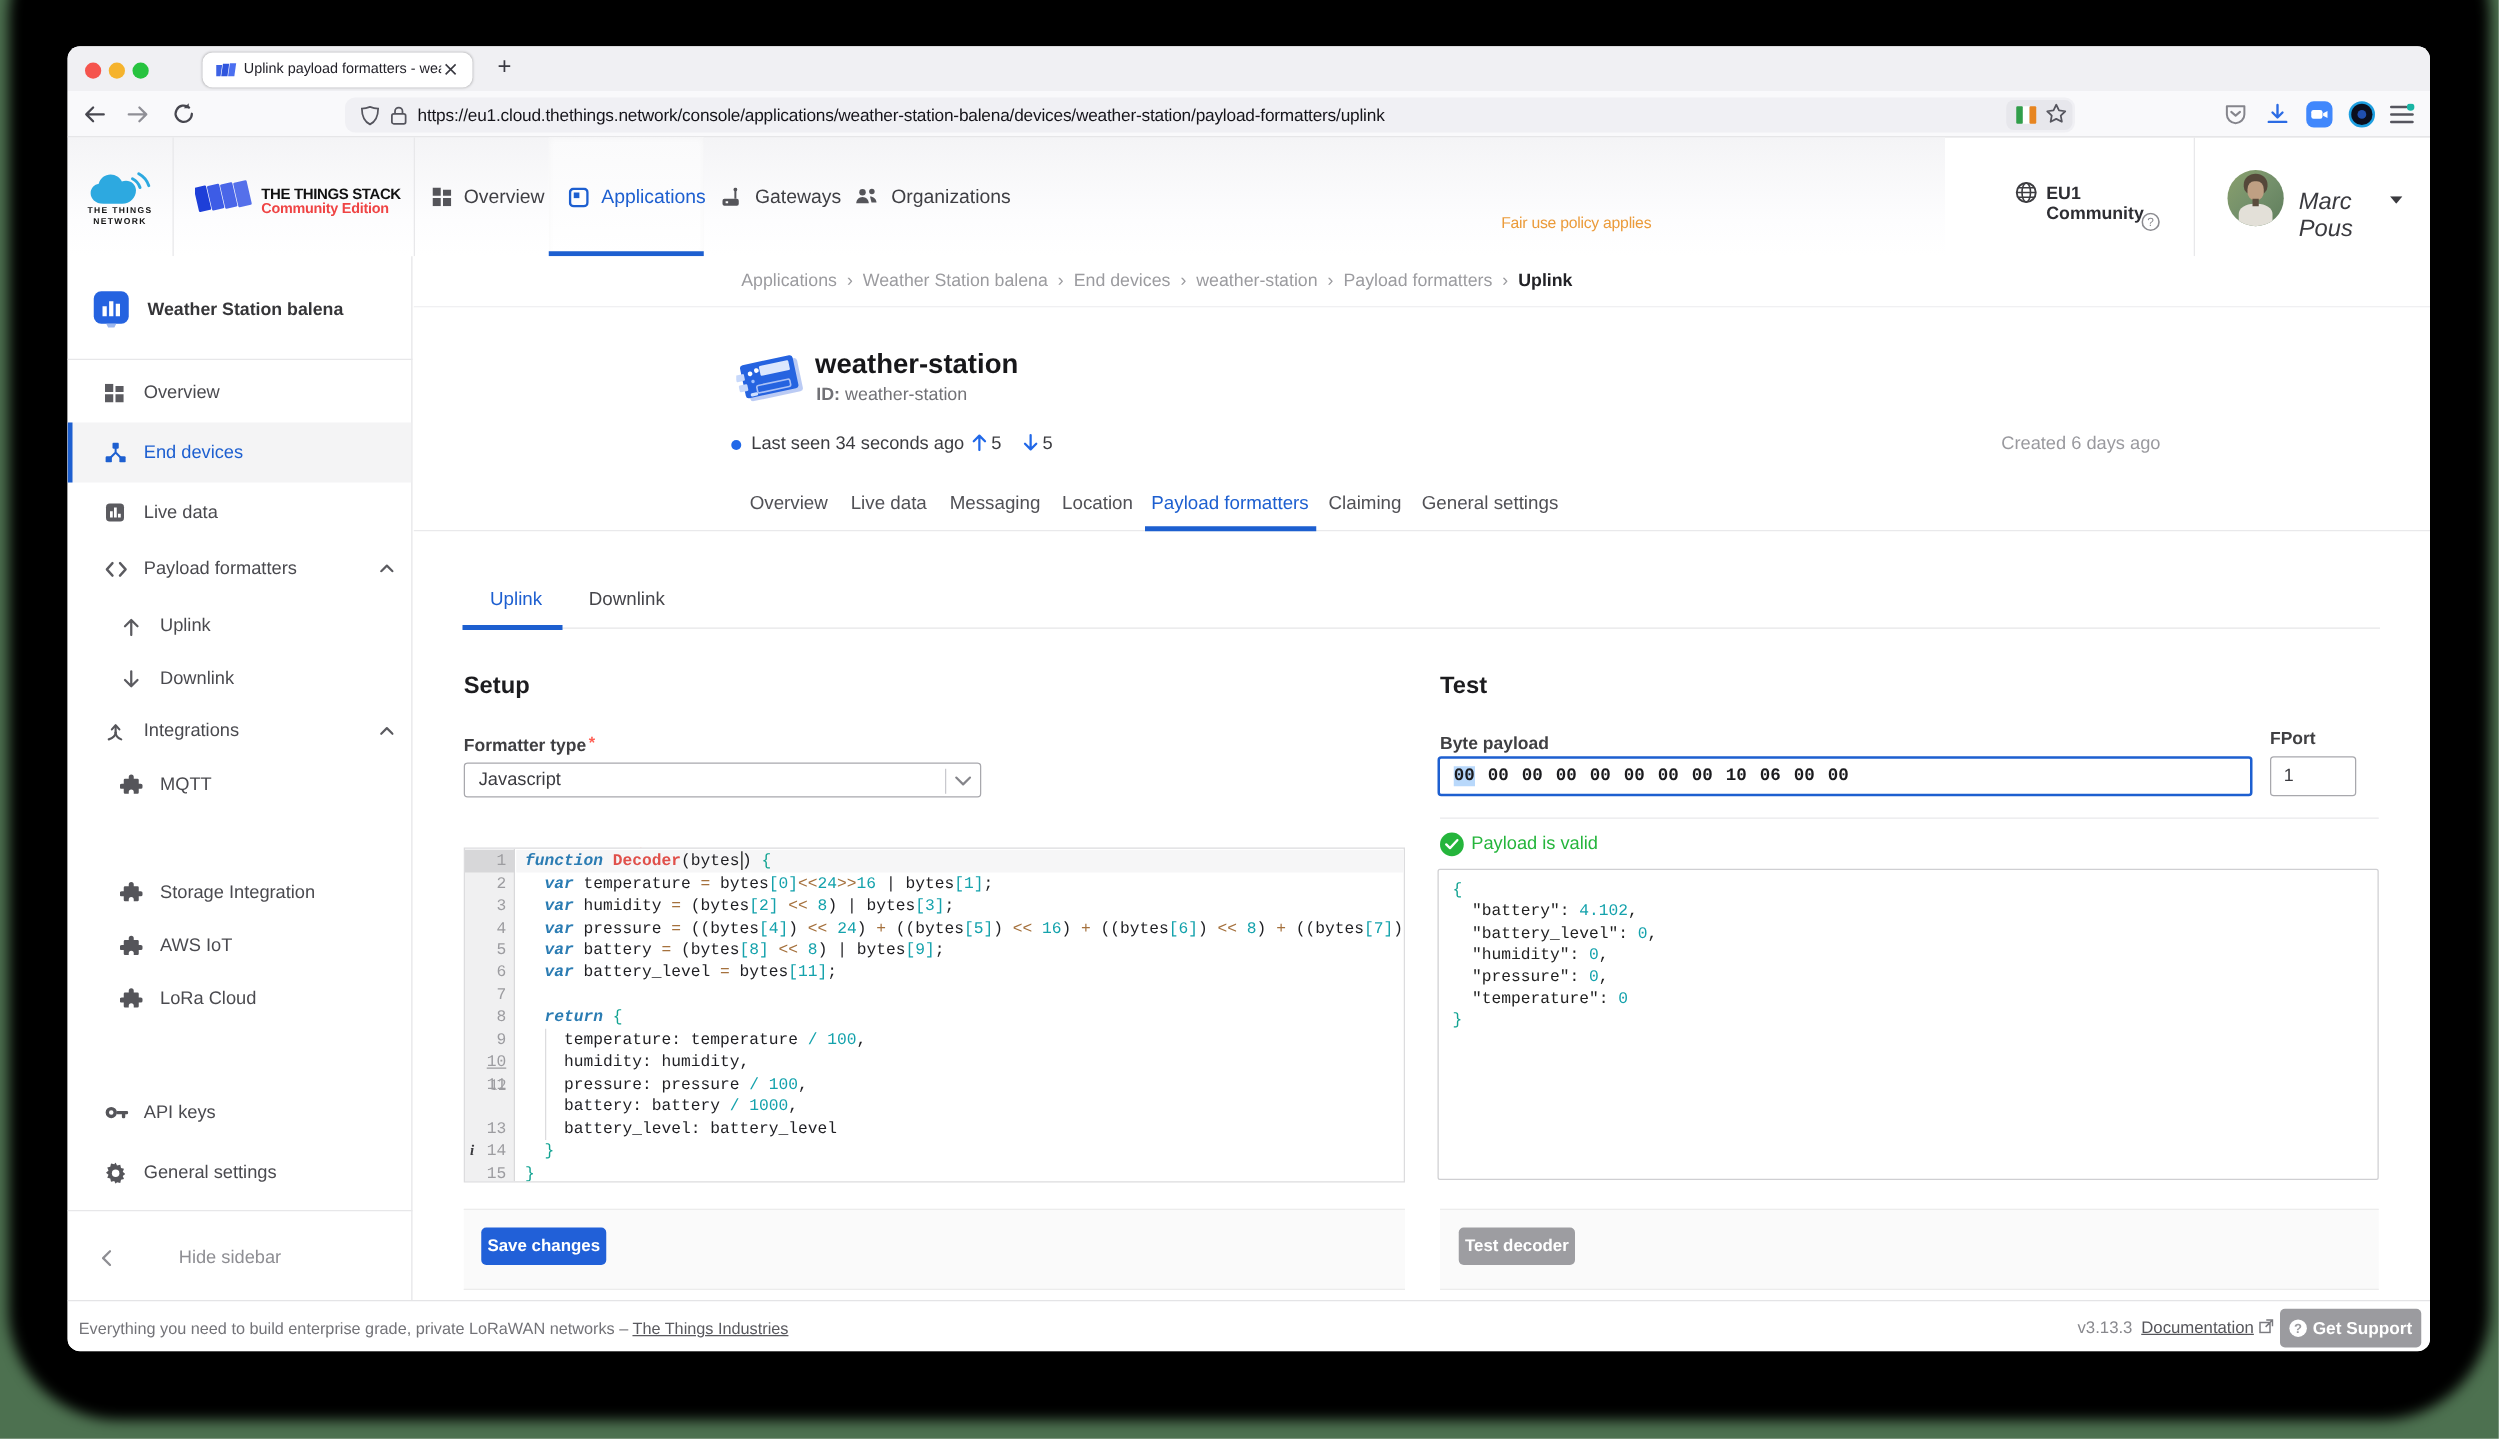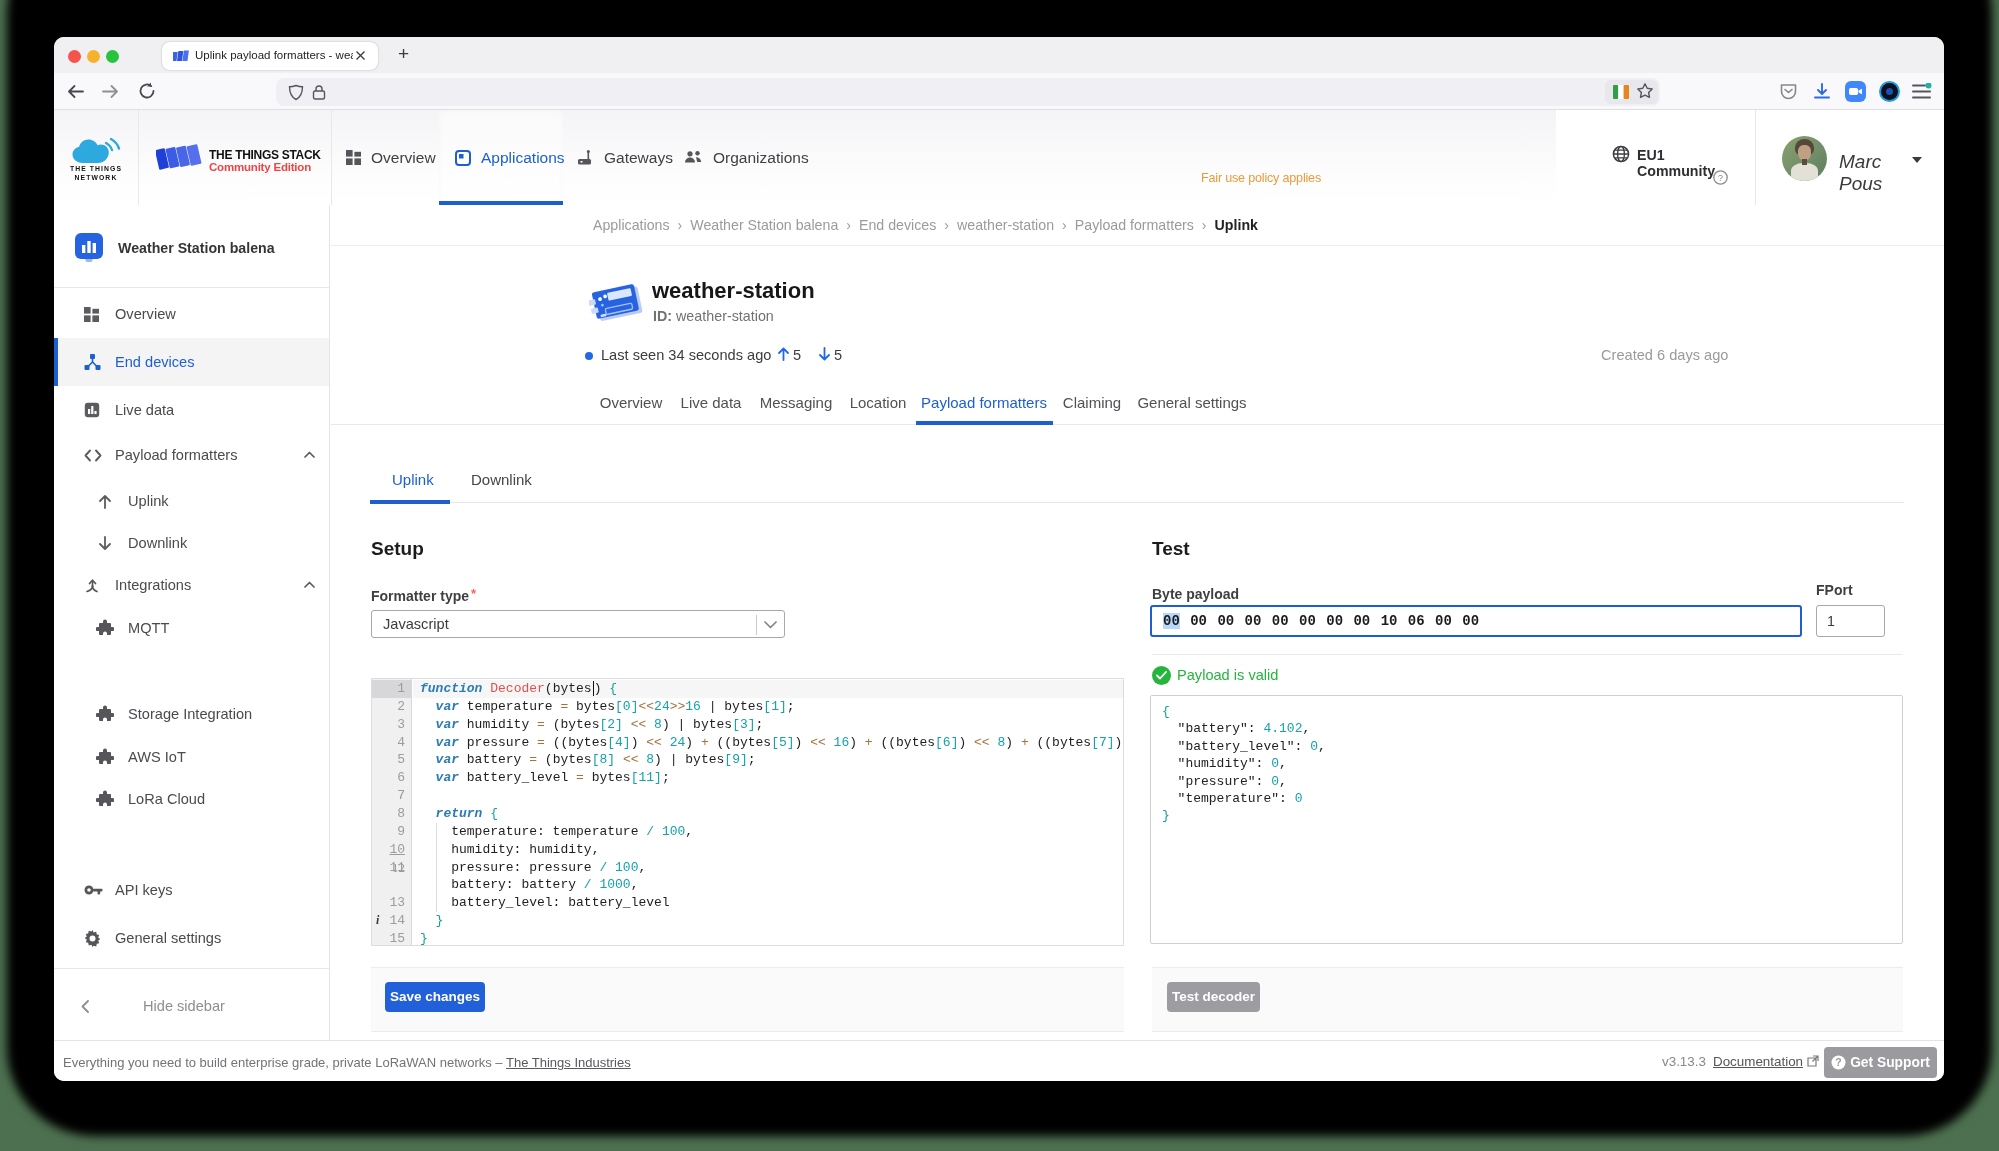--- a/index.html
+++ b/index.html
@@ -44,21 +44,21 @@
 .req { color:#ff5d52; font-size:13px; vertical-align:3px; margin-left:2px; }
 .mono { font-family:"Liberation Mono", monospace; }
 .band { position:absolute; height:65px; background:#fafafa; border:1px solid #ececec; border-left:none; border-right:none; }
 .dtab { position:absolute; top:148px; font-size:15px; color:#515156; transform:translateX(-50%); white-space:nowrap; }
 .btn { position:absolute; border-radius:4px; color:#fff; font-weight:bold; font-size:13.5px; text-align:center; }
 
 #editor .gut { position:absolute; left:0; top:0; width:40px; height:100%; background:#f0f0f1; border-right:1px solid #d9d9db; }
 #editor .gnum { position:absolute; left:0px; width:33px; text-align:right; font-family:"Liberation Mono",monospace; font-size:13px; color:#9c9ca0; line-height:17.85px; }
 #editor .cl { position:absolute; left:48px; font-family:"Liberation Mono",monospace; font-size:13px; line-height:17.85px; color:#1f1f23; white-space:pre; }
 .k { color:#2b7cb3; font-weight:bold; font-style:italic; }
-.d { color:#e0504a; }
+.d { color:#e0504a;font-weight:bold; }
 .n { color:#14a2ac; }
 .o { color:#a5713d; }
 .b2 { color:#12a392; }
 .tv { color:#14a2ac; }
 .tl2 { color:#12a392; }
 
 #footer { position:absolute; left:0; top:1003px; width:1890px; height:41px; background:#fff; border-top:1px solid #e4e4e6; }
 </style>
 </head>
 <body>
@@ -96,20 +96,21 @@
         <path d="M14 1.5v4h-4z" fill="#47474f"></path>
       </svg>
     <div id="urlfield">
       <svg class="abs" style="left:12px;top:6px" width="16" height="17" viewBox="0 0 16 17">
           <path d="M8 1.5c2.5 1 4.5 1.3 6.5 1.3 0 6-1.5 10.2-6.5 12.7C3 13 1.5 8.8 1.5 2.8c2 0 4-.3 6.5-1.3z" stroke="#55555e" stroke-width="1.4" fill="none"></path>
         </svg>
       <svg class="abs" style="left:36px;top:6px" width="14" height="17" viewBox="0 0 14 17">
           <rect x="1.5" y="7" width="11" height="8" rx="1.5" stroke="#55555e" stroke-width="1.4" fill="none"></rect>
           <path d="M4 7V5a3 3 0 0 1 6 0v2" stroke="#55555e" stroke-width="1.4" fill="none"></path>
         </svg>
+      <div id="urltext">https://eu1.cloud.thethings.network/console/applications/weather-station-balena/devices/weather-station/payload-formatters/uplink</div>
       <div class="abs" style="left:1329px;top:2px;width:53px;height:24px;background:#e7e7ec;border-radius:6px;"></div>
       <svg class="abs" style="left:1336px;top:5px" width="18" height="18" viewBox="0 0 18 18">
           <g>
             <rect x="1" y="2" width="5.3" height="14" fill="#319e4a" rx="1"></rect>
             <rect x="6.3" y="2" width="5.3" height="14" fill="#fff"></rect>
             <rect x="11.6" y="2" width="5.4" height="14" fill="#e78520" rx="1"></rect>
           </g>
         </svg>
       <svg class="abs" style="left:1360px;top:4px" width="18" height="18" viewBox="0 0 18 18">
           <path d="M9 1.8l2.2 4.5 5 .7-3.6 3.5.9 4.9L9 13.1l-4.5 2.3.9-4.9L1.8 7l5-.7z" stroke="#55555e" stroke-width="1.4" fill="none" stroke-linejoin="round"></path>

